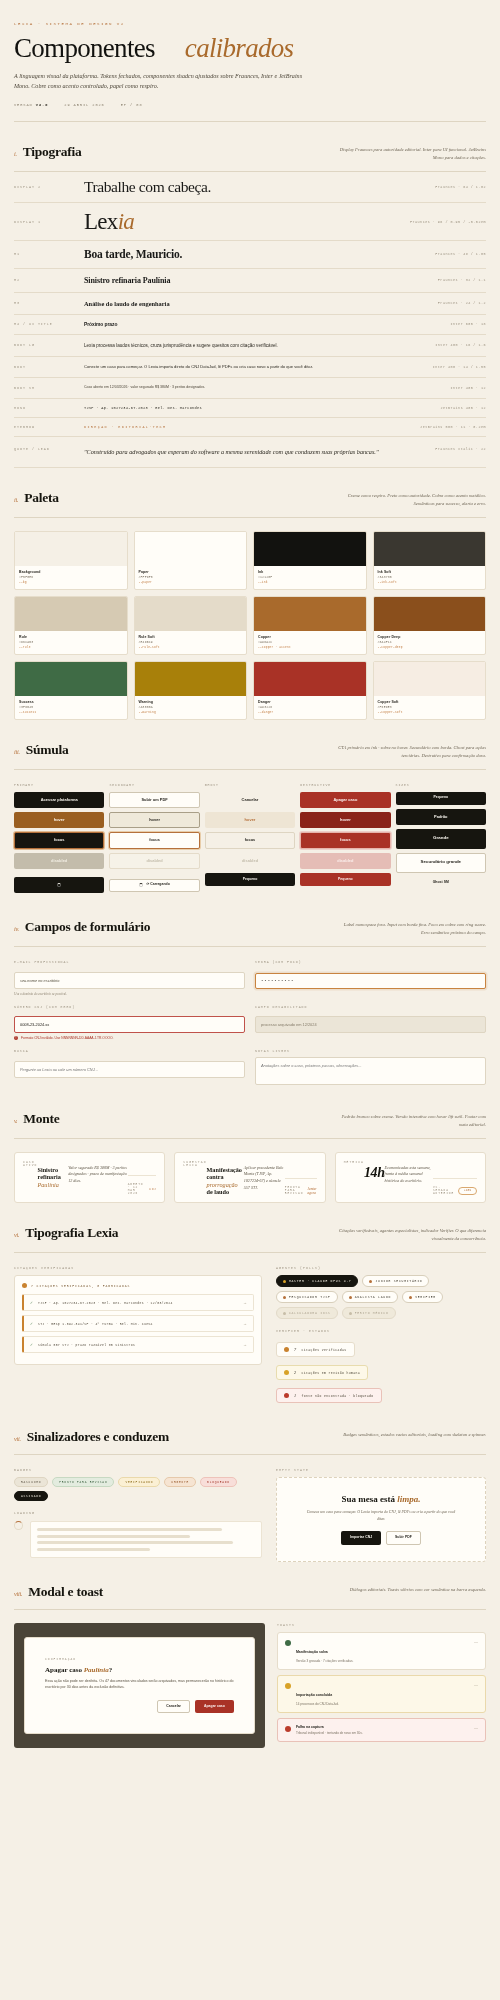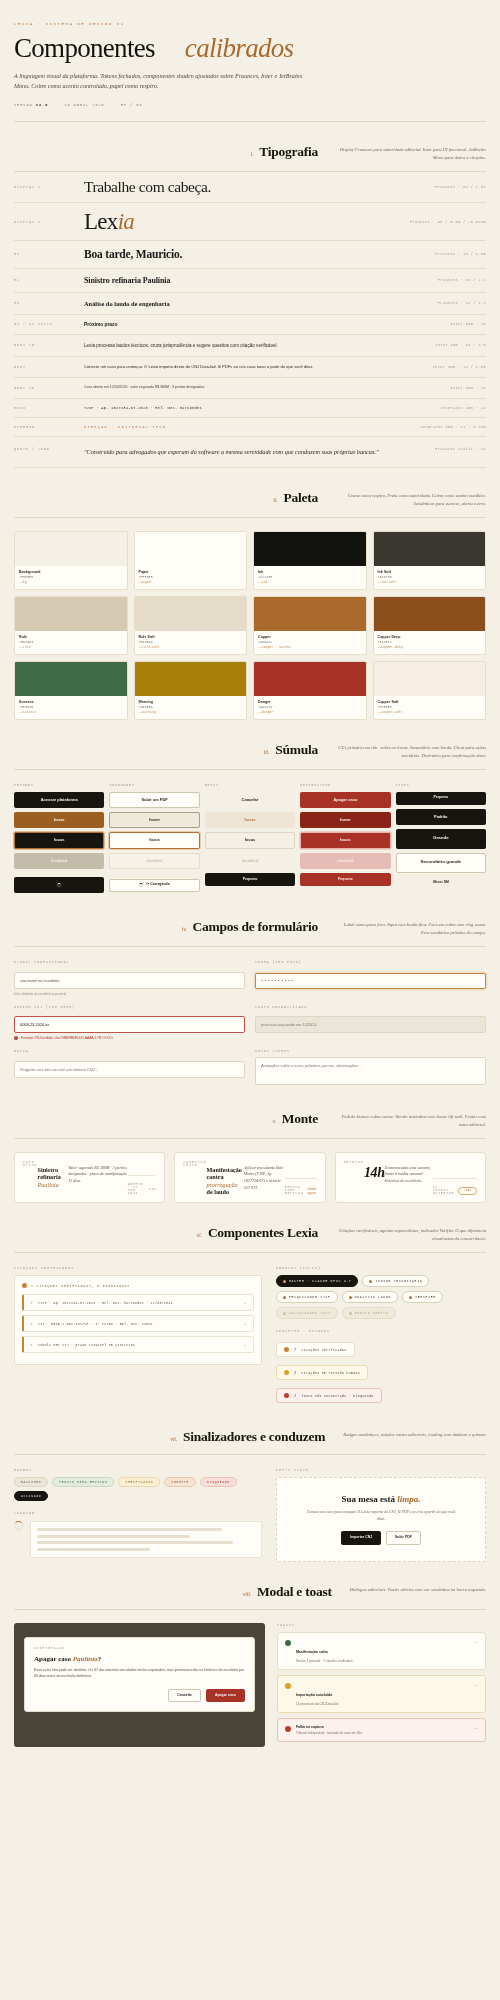--- a/index.html
+++ b/index.html
@@ -33,21 +33,21 @@
   .hero-meta {
     display: flex; gap: 16px; margin-top: 11px;
     font-family: "Liberation Mono", monospace; font-size: 3.7px;
     letter-spacing: 0.9px; color: #8d8371; text-transform: uppercase;
   }
   .hero-meta b { color: #2a271f; font-weight: 700; }
   .rule { height: 1px; background: #ded5c2; margin: 14px 0 0 0; }
 
   
   .sec { padding-top: 22px; }
-  .sec-head { display: flex; align-items: flex-start; justify-content: flex-end; gap: 18px; }
+  .sec-head { display: flex; align-items: flex-start; justify-content: space-between; gap: 28px; }
   .sec-title {
     font-family: "Liberation Serif", serif; font-size: 13.5px; font-weight: 700;
     letter-spacing: -0.25px; color: #16150f; display: flex; align-items: baseline; gap: 6px;
   }
   .sec-num { font-family: "Liberation Serif", serif; font-style: italic; font-size: 6.2px; color: #b5703a; font-weight: 400; }
   .sec-note {
     font-family: "Liberation Serif", serif; font-style: italic; font-size: 4.6px; line-height: 1.75;
     color: #6d6454; text-align: right; max-width: 150px; padding-top: 2px;
   }
   .sec-rule { height: 1px; background: #ded5c2; margin-top: 9px; }
@@ -224,21 +224,21 @@
   .empty-sub { font-family: "Liberation Serif", serif; font-style: italic; font-size: 3.9px; line-height: 1.65; color: #6d6454; margin: 5px auto 0; max-width: 150px; }
   .empty-actions { display: flex; gap: 5px; justify-content: center; margin-top: 9px; }
   .skel-wrap { display: flex; align-items: flex-start; gap: 7px; margin-top: 6px; }
   .ring { width: 9px; height: 9px; border-radius: 50%; border: 1.4px solid #e3dac7; border-top-color: #b5703a; flex: 0 0 9px; }
   .skel-lines { flex: 1 1 auto; background: #fffdf8; border: 1px solid #ece4d3; border-radius: 2px; padding: 6px; }
   .skel { height: 3px; border-radius: 2px; background: #e7dfcd; margin-bottom: 3.5px; }
 
   
   .mt-grid { display: grid; grid-template-columns: 1.2fr 1fr; gap: 12px; margin-top: 13px; }
   .scrim { background: #4a4438; border-radius: 3px; padding: 14px 10px; }
-  .modal { background: #fffdf8; border: 1px solid #e6ddcb; border-radius: 3px; padding: 9px; }
+  .modal { background: #fffdf8; border: 1px solid #e6ddcb; border-radius: 3px; padding: 20px; }
   .modal-eyebrow { font-family: "Liberation Mono", monospace; font-size: 2.9px; letter-spacing: 1.1px; color: #9c9280; text-transform: uppercase; }
   .modal-title { font-family: "Liberation Serif", serif; font-size: 7px; font-weight: 700; color: #16150f; margin-top: 5px; }
   .modal-title i { color: #a96a2c; }
   .modal-body { font-size: 3.6px; line-height: 1.62; color: #5b5344; margin-top: 5px; }
   .modal-actions { display: flex; justify-content: flex-end; gap: 5px; margin-top: 9px; }
   .toast {
     display: flex; align-items: flex-start; gap: 5px; background: #fffdf8;
     border: 1px solid #e6ddcb; border-radius: 3px; padding: 6px 7px; margin-bottom: 5px;
   }
   .toast.warn { background: #fdf8e8; border-color: #ead9ab; }
@@ -599,21 +599,21 @@
           <span class="pill-out">+18%</span>
         </div>
       </div>
     </div>
   </section>
 
   <section class="sec">
     <div class="sec-head">
       <div class="sec-title">
         <span class="sec-num">vi.</span>
-        <span>Componentes Lexia</span>
+        <span>Tipografia Lexia</span>
       </div>
       <div class="sec-note">Citações verificáveis, agentes especialistas, indicador Verifier. O que diferencia visualmente da concorrência.</div>
     </div>
     <div class="sec-rule"></div>
 
     <div class="lx-grid">
       <div>
         <div class="block-label">CITAÇÕES VERIFICADAS</div>
         <div class="cit-box">
           <div class="cit-head">

